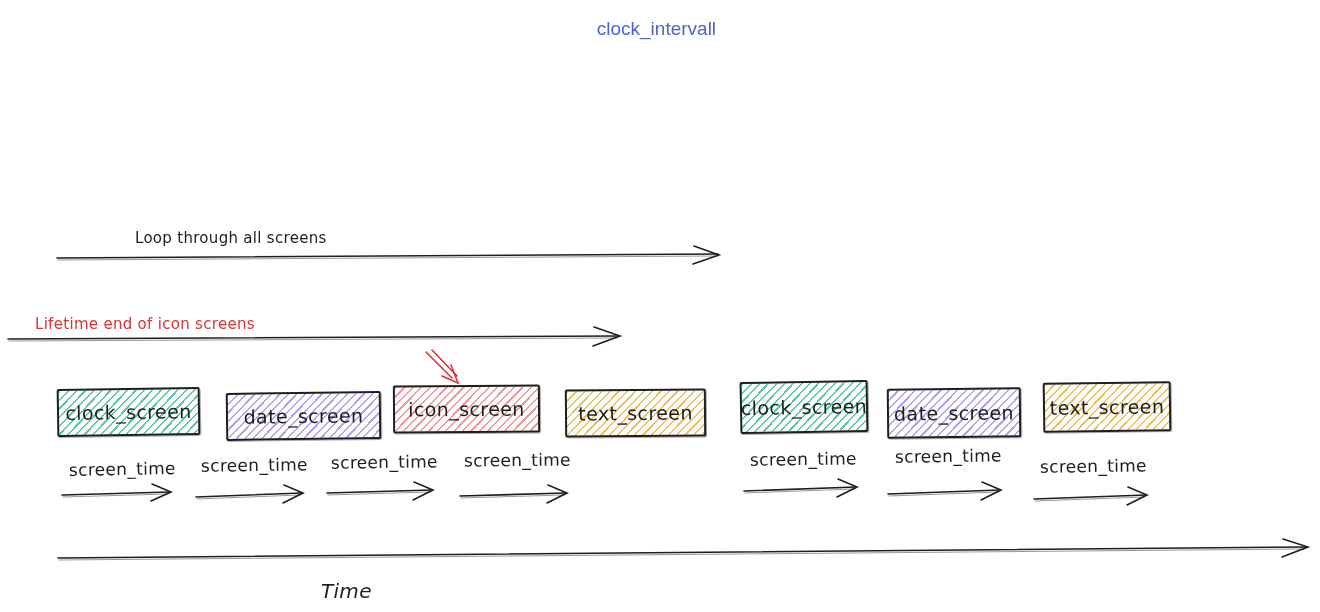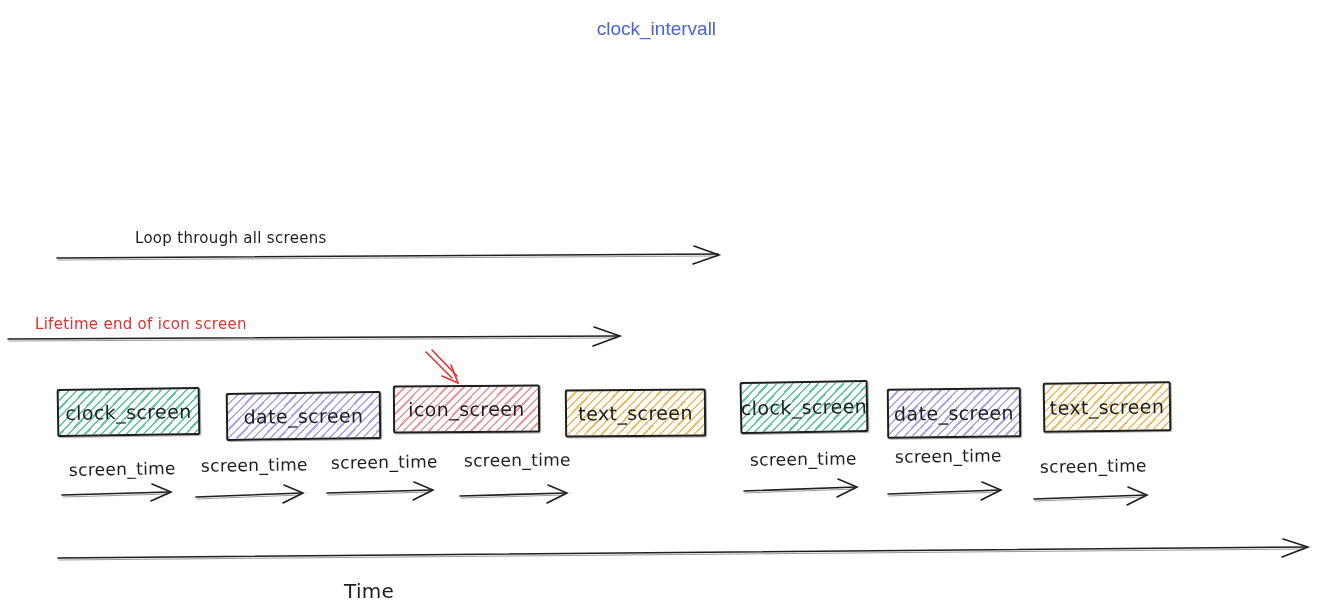--- a/index.html
+++ b/index.html
@@ -107,22 +107,22 @@
     <g stroke="#1e1e1e" stroke-width="1.6" fill="none" stroke-linecap="round">
       <path d="M58 558 L1306 547"></path>
       <path d="M59 560 L1304 549" stroke="#9a9a9a" stroke-width="1"></path>
       <path d="M1283 539 L1308 547 L1282 557"></path>
     </g>
   </svg>
 
   <div class="lbl title" style="color: rgb(76, 99, 210);">clock_intervall</div>
 
   <div class="lbl hand" style="left:135px;top:230px;">Loop through all screens</div>
-  <div class="lbl hand red-note" style="left: 35px; top: 316px; color: rgb(224, 49, 49);">Lifetime end of icon screen</div>
-  <div class="lbl hand time-label" style="left:344px;top:580px;">Time</div>
+  <div class="lbl hand red-note" style="left: 35px; top: 316px; color: rgb(224, 49, 49);">Lifetime end of icon screens</div>
+  <div class="lbl hand time-label" style="left:321px;top:580px;font-style:italic;">Time</div>
 
   <div class="screen-box" style="left: 57px; top: 388px; width: 143px; height: 48px; transform: rotate(-0.9deg); --fill: #5fc9a0;">
     <span>clock_screen</span>
   </div>
   <div class="screen-box" style="left: 226px; top: 392px; width: 155px; height: 48px; transform: rotate(-0.7deg); --fill: #b1a4ef;">
     <span>date_screen</span>
   </div>
   <div class="screen-box" style="left: 393px; top: 385px; width: 147px; height: 48px; transform: rotate(-0.4deg); --fill: #ef9b9b;">
     <span>icon_screen</span>
   </div>

